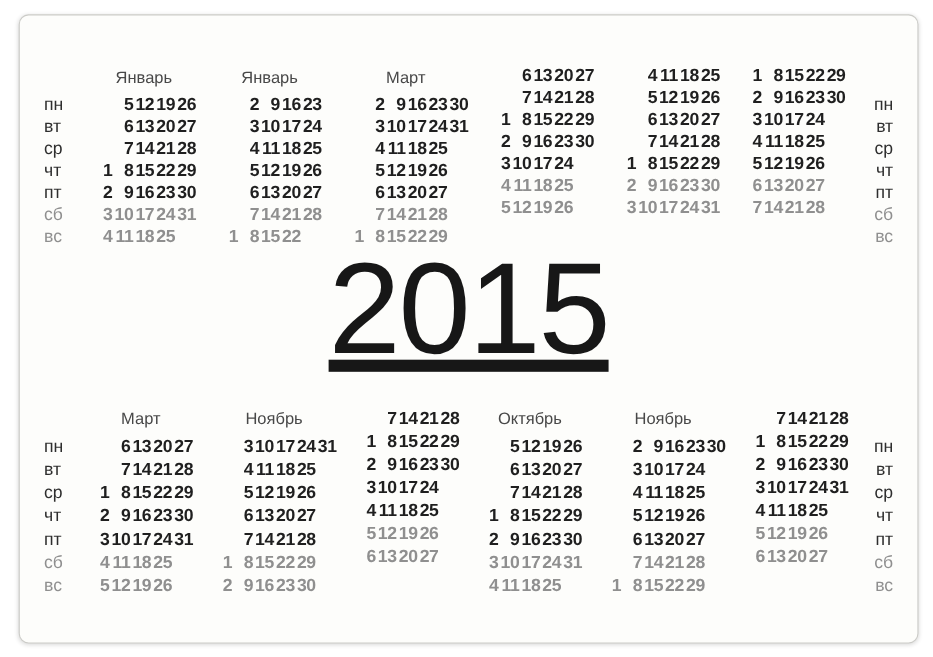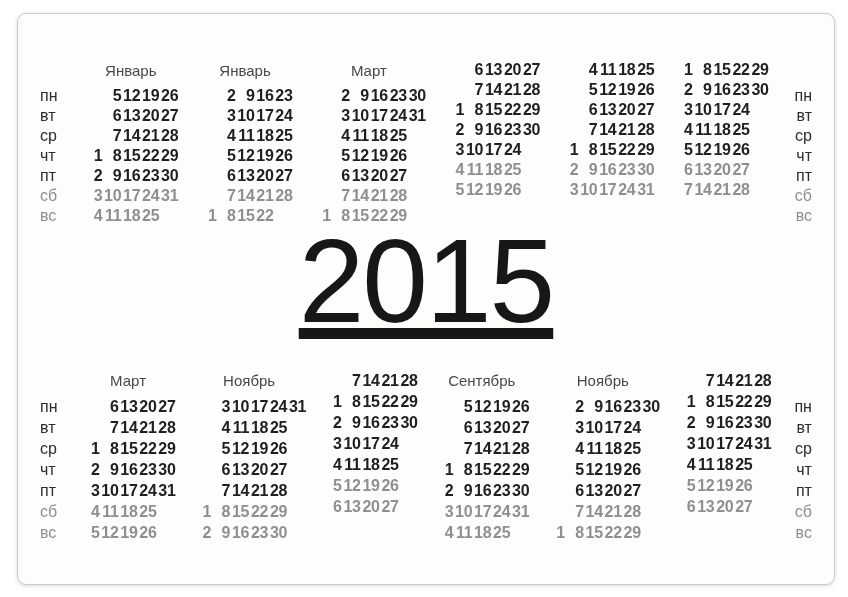--- a/index.html
+++ b/index.html
@@ -583,21 +583,21 @@
         </div>
         <div class="rowline weekend">
           <span class="cell">6</span>
           <span class="cell">13</span>
           <span class="cell">20</span>
           <span class="cell">27</span>
           <span class="cell"></span>
         </div>
       </div>
       <div class="month">
-        <div class="title">Сентябрь</div>
+        <div class="title">Октябрь</div>
         <div class="rowline">
           <span class="cell"></span>
           <span class="cell">5</span>
           <span class="cell">12</span>
           <span class="cell">19</span>
           <span class="cell">26</span>
         </div>
         <div class="rowline">
           <span class="cell"></span>
           <span class="cell">6</span>

